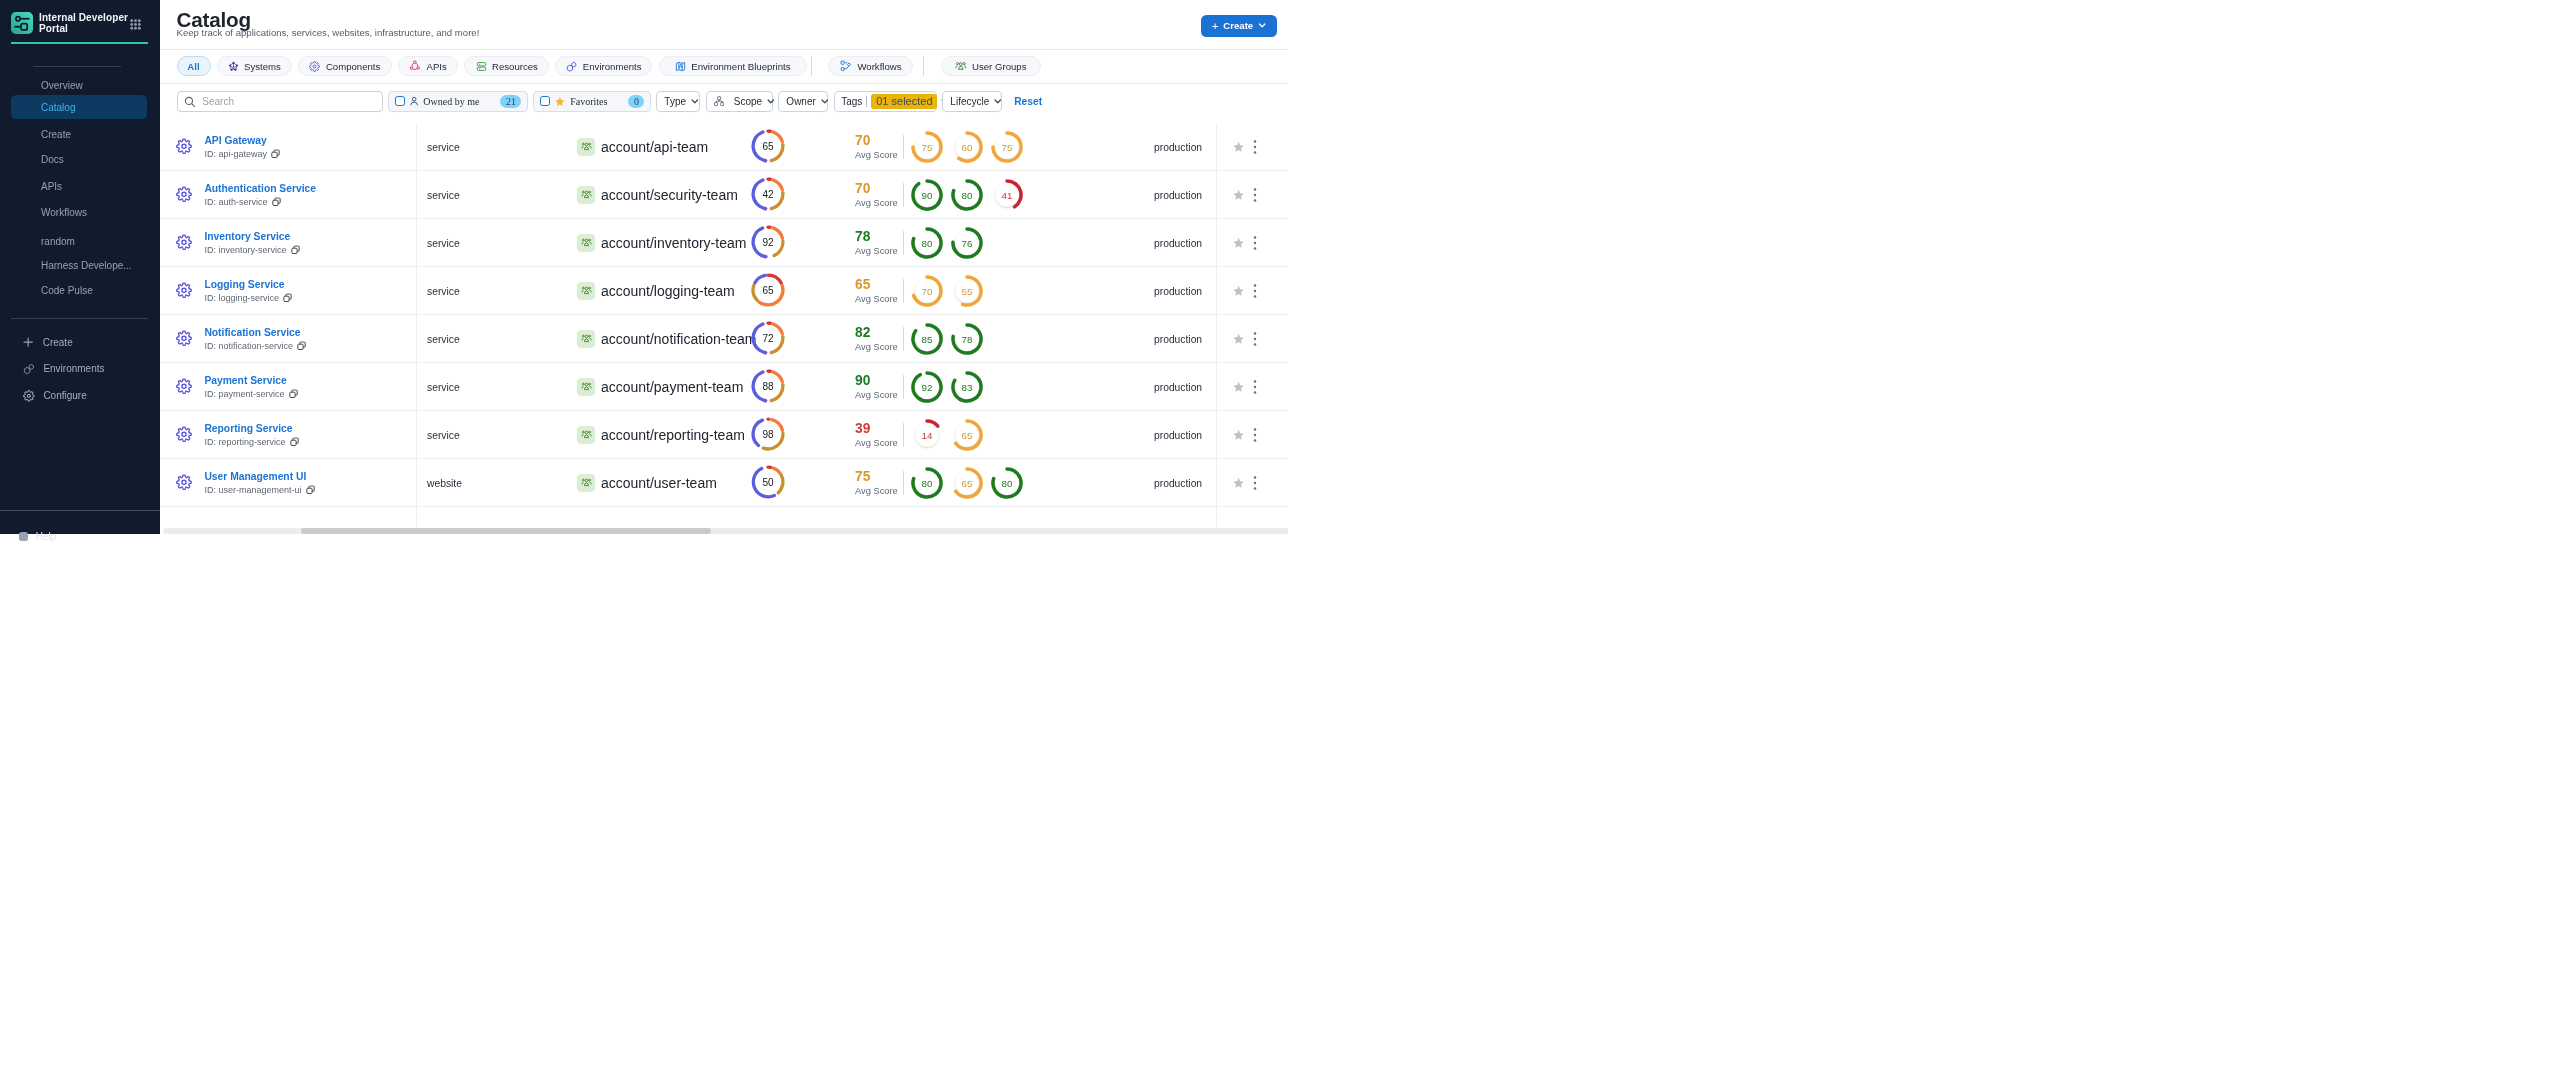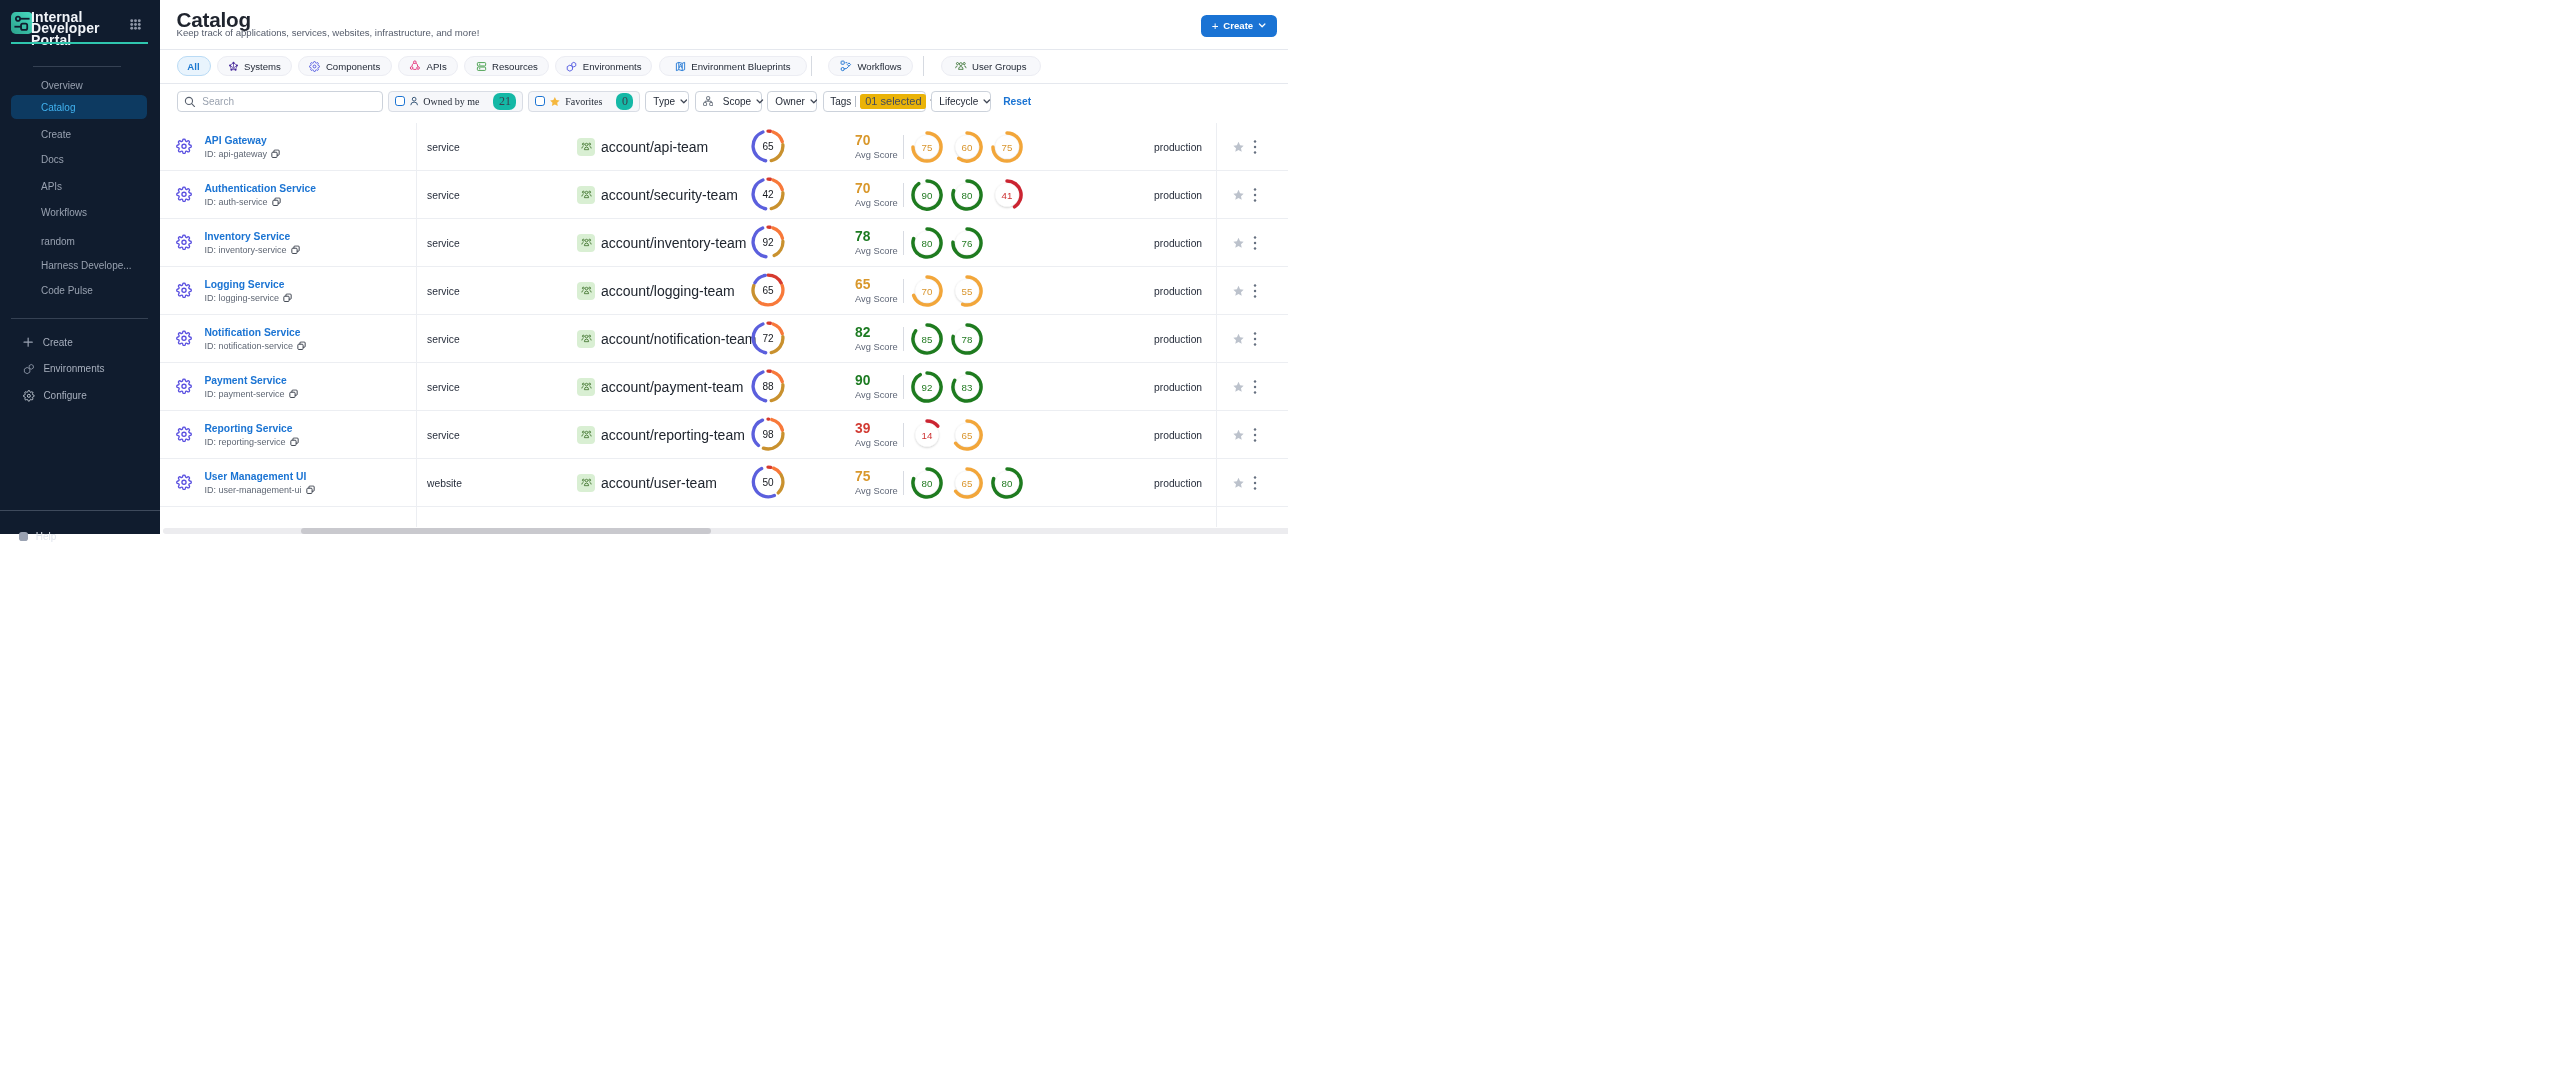--- a/index.html
+++ b/index.html
@@ -1,17 +1,17 @@
 <!DOCTYPE html>
 <html style="font-size:11px"><head><meta charset="utf-8"><style>
 * { margin:0; padding:0; box-sizing:border-box; }
 html,body { width:1288px; height:534px; overflow:hidden; font-family:"Liberation Sans", sans-serif; background:#fff; }
 .sidebar { position:fixed; left:0; top:0; width:160px; height:534px; background:#101c2e; z-index:5; }
 .logo-row { position:absolute; left:11px; top:12.4px; display:flex; }
-.logo-t { position:absolute; left:31px; top:11.7px; width:92px; color:#f2f5f9; font-size:14px; font-weight:bold; line-height:11.4px; letter-spacing:0.1px; }
+.logo-t { position:absolute; left:39px; top:11.7px; width:92px; color:#f2f5f9; font-size:10px; font-weight:bold; line-height:11.4px; letter-spacing:0.1px; }
 .grid9 { position:absolute; left:130px; top:19px; }
 .tealline { position:absolute; left:11px; top:42px; width:137px; height:1.7px; background:#2fc6ae; }
 .navdiv { position:absolute; left:33px; top:66px; width:88px; height:0.7px; background:rgba(150,160,178,.28); }
 .nitem { position:absolute; left:41px; color:#98a1b0; font-size:10px; }
 .nitem.active { color:#41b2ef; }
 .npill { position:absolute; left:11px; top:95px; width:136px; height:24px; background:#0d3a61; border-radius:5.5px; }
 .navdiv2 { position:absolute; left:11px; top:318px; width:137px; height:0.7px; background:rgba(150,160,178,.28); }
 .bitem { position:absolute; left:23.4px; display:flex; align-items:center; gap:8.3px; color:#a6aebc; font-size:10px; }
 .navdiv3 { position:absolute; left:0; top:510px; width:160px; height:0.7px; background:rgba(150,160,178,.35); }
 .helpstub { position:absolute; left:18.6px; top:531px; display:flex; align-items:center; gap:7.6px; color:#dfe4ec; font-size:10px; }
@@ -29,21 +29,21 @@
 .chsep { width:0.7px; height:20.7px; background:#d6dae1; margin:0 17px 0 -2.1px; }
 
 .filterrow { position:absolute; left:16.5px; top:91px; height:20.7px; display:flex; align-items:center; }
 .fbox { height:20.7px; border:0.7px solid #ccd2db; border-radius:4.1px; background:#fff; display:flex; align-items:center; font-size:10px; color:#1f2633; margin-right:5.5px; white-space:nowrap; flex:none; }
 .fsearch { width:206px; padding:0 6.9px; gap:6.2px; }
 .fsearch .ph { color:#9aa2af; }
 .fgray { background:#f6f7fa; border-color:#d9dde5; padding:0 5.5px; gap:4.1px;font-family:Liberation Serif, serif; }
 .fsel { padding:0 6.9px; gap:4.8px; justify-content:space-between; }
 .fbox svg { flex:none; }
 .cb { width:10.3px; height:10.3px; border:1.4px solid #1a73d3; border-radius:2.8px; background:#fff; flex:none; }
-.badge { background:#14b8a6; border-radius:6.9px; padding:1px 5.5px; font-size:12px; color:#39414f; margin-left:10px; }
+.badge { background:#7dd3fc; border-radius:6.9px; padding:1px 5.5px; font-size:10px; color:#39414f; margin-left:17px; }
 .tagpill { background:#eab308; border-radius:2.8px; padding:1.7px 4.8px; font-size:11px; color:#434b5b; }
 .tagbar { width:1px; height:11px; background:#b4bbc6; margin:0 0.7px; flex:none; }
 .reset { color:#1b74d3; font-weight:bold; font-size:10.3px; margin-left:6.2px; }
 
 .table { position:absolute; left:0; top:123px; width:1128px; }
 .thead { position:relative; height:31px; border-bottom:0.7px solid #e5e8ee; font-size:8.3px; font-weight:bold; color:#23293a; letter-spacing:0.1px; }
 .th { position:absolute; top:50%; transform:translateY(-50%); display:flex; align-items:center; gap:2.1px; }
 .vline { position:absolute; top:0; width:0.7px; background:#eceef2; height:404px; z-index:2; }
 .row { position:relative; height:48px; border-bottom:0.7px solid #eceef2; }
 .row > div { position:absolute; top:50%; transform:translateY(-50%); }

